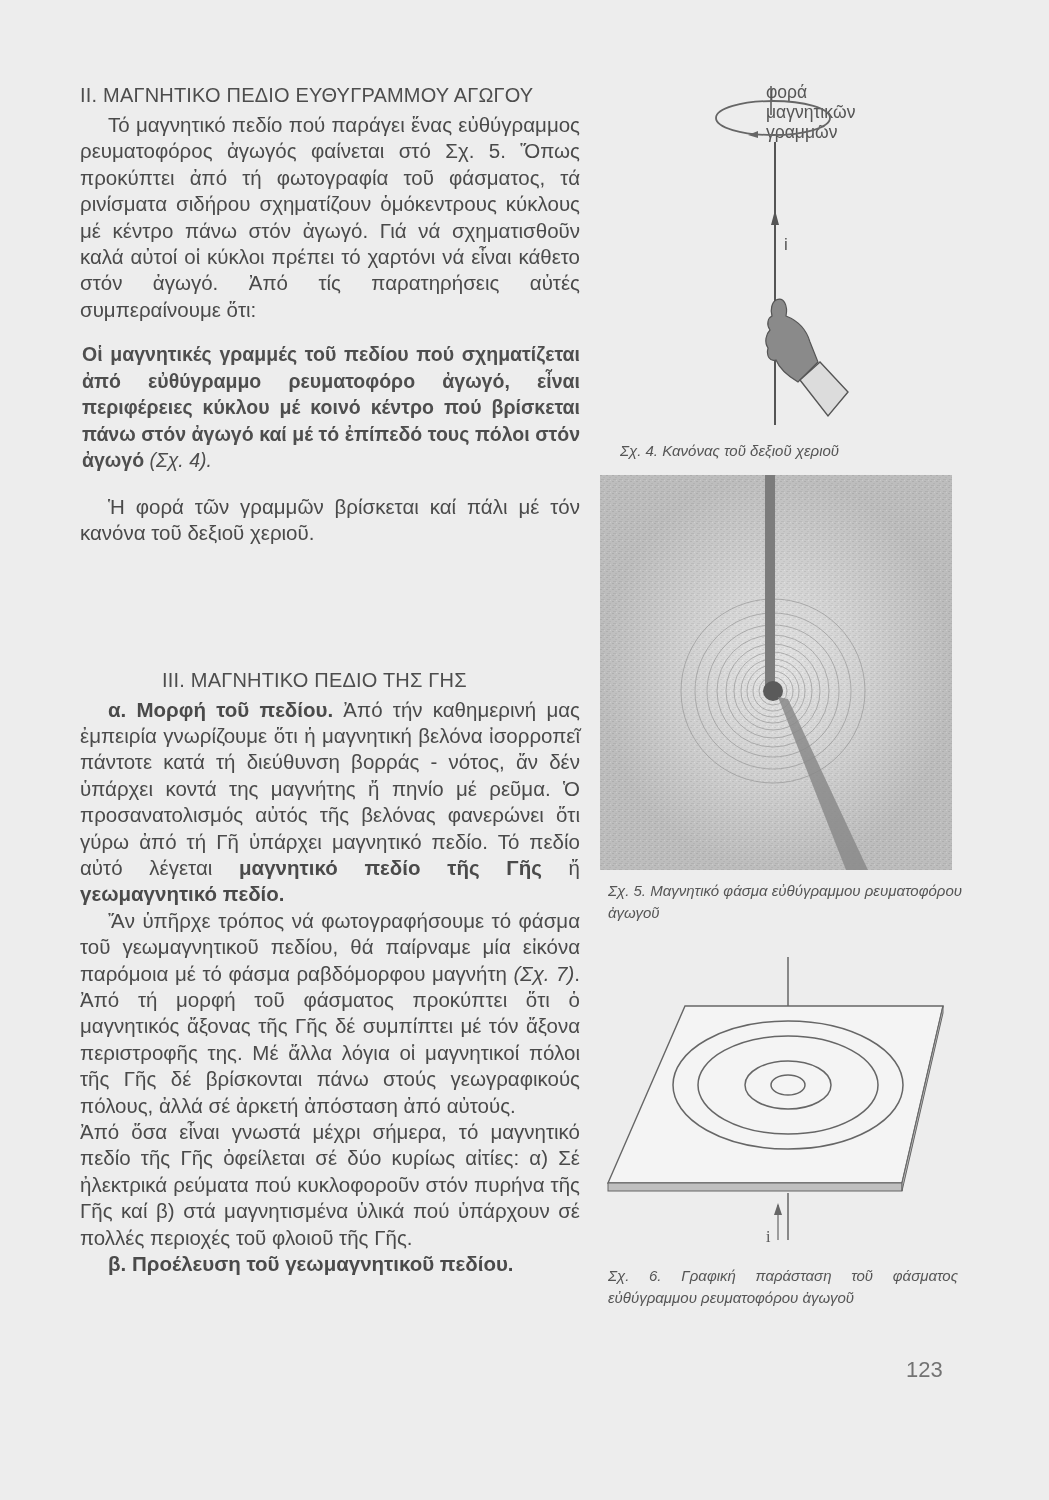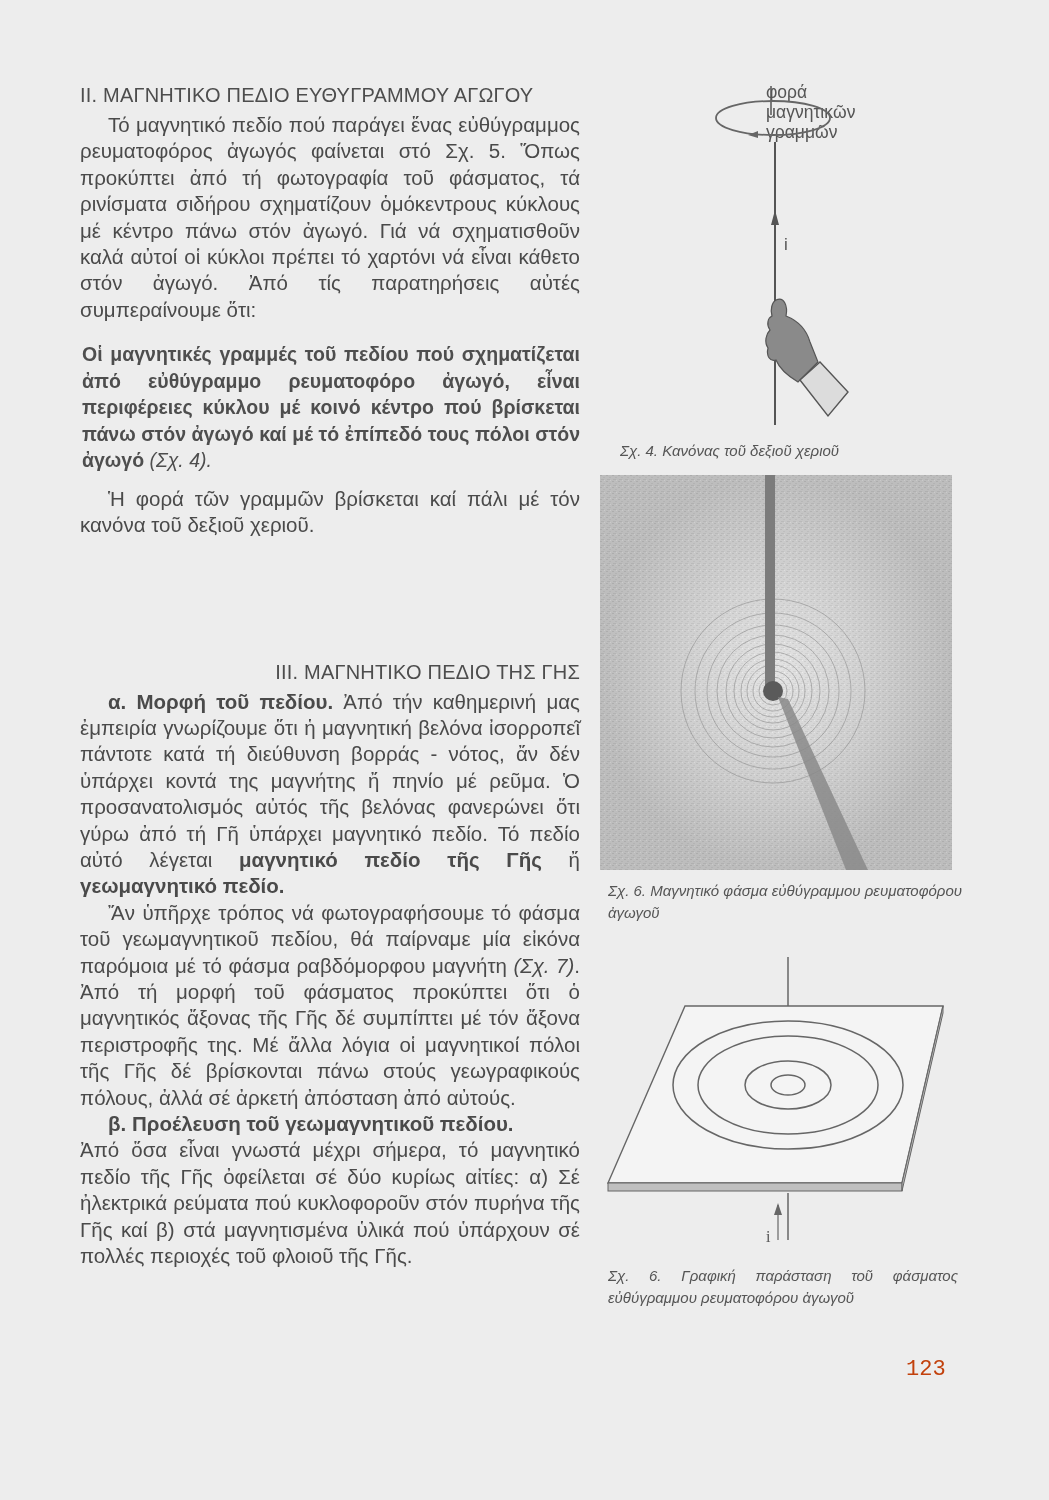--- a/index.html
+++ b/index.html
@@ -9,63 +9,63 @@
     font-family: "Liberation Sans", "DejaVu Sans", sans-serif;
     color: #4a4a4a;
     position: relative;
   }
   .page { position: absolute; left: 0; top: 0; width: 1049px; height: 1500px; padding-left: 12px; }
   .left-col { position: absolute; left: 80px; top: 82px; width: 500px; }
   .heading {
     font-size: 20px; letter-spacing: 0.2px; margin: 0 0 4px 0; line-height: 26px; color: #4d4d4d;
     white-space: nowrap;
   }
-  .heading.centered { text-align: right; padding-left: 82px; }
+  .heading.centered { text-align: left; padding-left: 82px; }
   p.body {
     margin: 0; font-size: 20.5px; line-height: 26.4px; text-align: justify;
     text-indent: 28px; color: #4a4a4a;
   }
   p.body.noindent { text-indent: 0; }
   p.rule {
     margin: 18px 0 0 0; font-size: 19.5px; line-height: 26.5px; font-weight: bold;
     text-align: justify; color: #4e4e4e; padding-left: 2px;
   }
   p.rule .ref { font-style: italic; font-weight: normal; }
-  p.after-rule { margin-top: 12px; }
+  p.after-rule { margin-top: 20px; }
   .sec3 { margin-top: 120px; }
   b.bold { font-weight: bold; }
   i.ref { font-style: italic; }
 
   .fig4 { position: absolute; left: 680px; top: 80px; width: 300px; height: 355px; }
   .fig4-label { position: absolute; left: 766px; top: 82px; font-size: 17.5px; line-height: 20px; color: #555; }
   .caption { position: absolute; font-style: italic; font-size: 15px; line-height: 22px; color: #555; }
   .cap4 { left: 620px; top: 440px; }
   .fig5 { position: absolute; left: 600px; top: 475px; width: 352px; height: 395px; }
   .cap5 { left: 608px; top: 880px; width: 360px; }
   .fig6 { position: absolute; left: 600px; top: 945px; width: 380px; height: 320px; }
   .cap6 { left: 608px; top: 1265px; width: 350px; text-align: justify; }
-  .page-number { position: absolute; left: 906px; top: 1357px; font-size: 22px; color: #c2410c; font-family: Liberation Mono, monospace; }
+  .page-number { position: absolute; left: 906px; top: 1357px; font-size: 22px; color: #737373; }
 </style>
 </head>
 <body>
 
 <div class="page">
 
   <div class="left-col">
     <div class="heading">II. ΜΑΓΝΗΤΙΚΟ ΠΕΔΙΟ ΕΥΘΥΓΡΑΜΜΟΥ ΑΓΩΓΟΥ</div>
     <p class="body">Τό μαγνητικό πεδίο πού παράγει ἕνας εὐθύγραμμος ρευματοφόρος ἀγωγός φαίνεται στό Σχ. 5. Ὅπως προκύπτει ἀπό τή φωτογραφία τοῦ φάσματος, τά ρινίσματα σιδήρου σχηματίζουν ὁμόκεντρους κύκλους μέ κέντρο πάνω στόν ἀγωγό. Γιά νά σχηματισθοῦν καλά αὐτοί οἱ κύκλοι πρέπει τό χαρτόνι νά εἶναι κάθετο στόν ἀγωγό. Ἀπό τίς παρατηρήσεις αὐτές συμπεραίνουμε ὅτι:</p>
     <p class="rule"><span>Οἱ μαγνητικές γραμμές τοῦ πεδίου πού σχηματίζεται ἀπό εὐθύγραμμο ρευματοφόρο ἀγωγό, εἶναι περιφέρειες κύκλου μέ κοινό κέντρο πού βρίσκεται πάνω στόν ἀγωγό καί μέ τό ἐπίπεδό τους πόλοι στόν ἀγωγό</span> <span class="ref">(Σχ. 4).</span></p>
     <p class="body after-rule">Ἡ φορά τῶν γραμμῶν βρίσκεται καί πάλι μέ τόν κανόνα τοῦ δεξιοῦ χεριοῦ.</p>
 
     <div class="sec3">
       <div class="heading centered">III. ΜΑΓΝΗΤΙΚΟ ΠΕΔΙΟ ΤΗΣ ΓΗΣ</div>
       <p class="body"><b class="bold">α. Μορφή τοῦ πεδίου.</b><span> Ἀπό τήν καθημερινή μας ἐμπειρία γνωρίζουμε ὅτι ἡ μαγνητική βελόνα ἰσορροπεῖ πάντοτε κατά τή διεύθυνση βορράς - νότος, ἄν δέν ὑπάρχει κοντά της μαγνήτης ἤ πηνίο μέ ρεῦμα. Ὁ προσανατολισμός αὐτός τῆς βελόνας φανερώνει ὅτι γύρω ἀπό τή Γῆ ὑπάρχει μαγνητικό πεδίο. Τό πεδίο αὐτό λέγεται </span><b class="bold">μαγνητικό πεδίο τῆς Γῆς</b><span> ἤ </span><b class="bold">γεωμαγνητικό πεδίο.</b></p>
       <p class="body"><span>Ἄν ὑπῆρχε τρόπος νά φωτογραφήσουμε τό φάσμα τοῦ γεωμαγνητικοῦ πεδίου, θά παίρναμε μία εἰκόνα παρόμοια μέ τό φάσμα ραβδόμορφου μαγνήτη </span><i class="ref">(Σχ. 7)</i><span>. Ἀπό τή μορφή τοῦ φάσματος προκύπτει ὅτι ὁ μαγνητικός ἄξονας τῆς Γῆς δέ συμπίπτει μέ τόν ἄξονα περιστροφῆς της. Μέ ἄλλα λόγια οἱ μαγνητικοί πόλοι τῆς Γῆς δέ βρίσκονται πάνω στούς γεωγραφικούς πόλους, ἀλλά σέ ἀρκετή ἀπόσταση ἀπό αὐτούς.</span></p>
+      <p class="body noindent">Ἀπό ὅσα εἶναι γνωστά μέχρι σήμερα, τό μαγνητικό πεδίο τῆς Γῆς ὀφείλεται σέ δύο κυρίως αἰτίες: α) Σέ ἠλεκτρικά ρεύματα πού κυκλοφοροῦν στόν πυρήνα τῆς Γῆς καί β) στά μαγνητισμένα ὑλικά πού ὑπάρχουν σέ πολλές περιοχές τοῦ φλοιοῦ τῆς Γῆς.</p>
       <p class="body"><b class="bold">β. Προέλευση τοῦ γεωμαγνητικοῦ πεδίου.</b></p>
-      <p class="body noindent">Ἀπό ὅσα εἶναι γνωστά μέχρι σήμερα, τό μαγνητικό πεδίο τῆς Γῆς ὀφείλεται σέ δύο κυρίως αἰτίες: α) Σέ ἠλεκτρικά ρεύματα πού κυκλοφοροῦν στόν πυρήνα τῆς Γῆς καί β) στά μαγνητισμένα ὑλικά πού ὑπάρχουν σέ πολλές περιοχές τοῦ φλοιοῦ τῆς Γῆς.</p>
     </div>
   </div>
 
   <div class="fig4-label">
     <div>φορά</div>
     <div>μαγνητικῶν</div>
     <div>γραμμῶν</div>
   </div>
   <svg class="fig4" viewBox="0 0 300 355">
     <line x1="91" y1="6" x2="91" y2="35" stroke="#555" stroke-width="1.5"></line>
@@ -107,21 +107,21 @@
       <circle cx="173" cy="216" r="47"></circle>
       <circle cx="173" cy="216" r="56"></circle>
       <circle cx="173" cy="216" r="66"></circle>
       <circle cx="173" cy="216" r="78"></circle>
       <circle cx="173" cy="216" r="92"></circle>
     </g>
     <rect x="165" y="0" width="10" height="212" fill="#7c7c7c"></rect>
     <circle cx="173" cy="216" r="10" fill="#5a5a5a"></circle>
     <polygon points="178,222 188,224 268,395 246,395" fill="#8a8a8a" opacity="0.85"></polygon>
   </svg>
-  <div class="caption cap5">Σχ. 6. Μαγνητικό φάσμα εὐθύγραμμου ρευματοφόρου ἀγωγοῦ</div>
+  <div class="caption cap5">Σχ. 5. Μαγνητικό φάσμα εὐθύγραμμου ρευματοφόρου ἀγωγοῦ</div>
 
   <svg class="fig6" viewBox="0 0 380 320">
     <line x1="188" y1="12" x2="188" y2="140" stroke="#666" stroke-width="1.5"></line>
     <polygon points="85,61 343,61 302,238 8,238" fill="#f4f4f4" stroke="#666" stroke-width="1.4"></polygon>
     <rect x="8" y="238" width="294" height="8" fill="#bfbfbf" stroke="#666" stroke-width="1"></rect>
     <polygon points="302,238 343,61 343,68 302,246" fill="#bfbfbf" stroke="#666" stroke-width="1"></polygon>
     <g fill="none" stroke="#666" stroke-width="1.5">
       <ellipse cx="188" cy="140" rx="17" ry="10"></ellipse>
       <ellipse cx="188" cy="140" rx="43" ry="24"></ellipse>
       <ellipse cx="188" cy="140" rx="90" ry="49"></ellipse>

